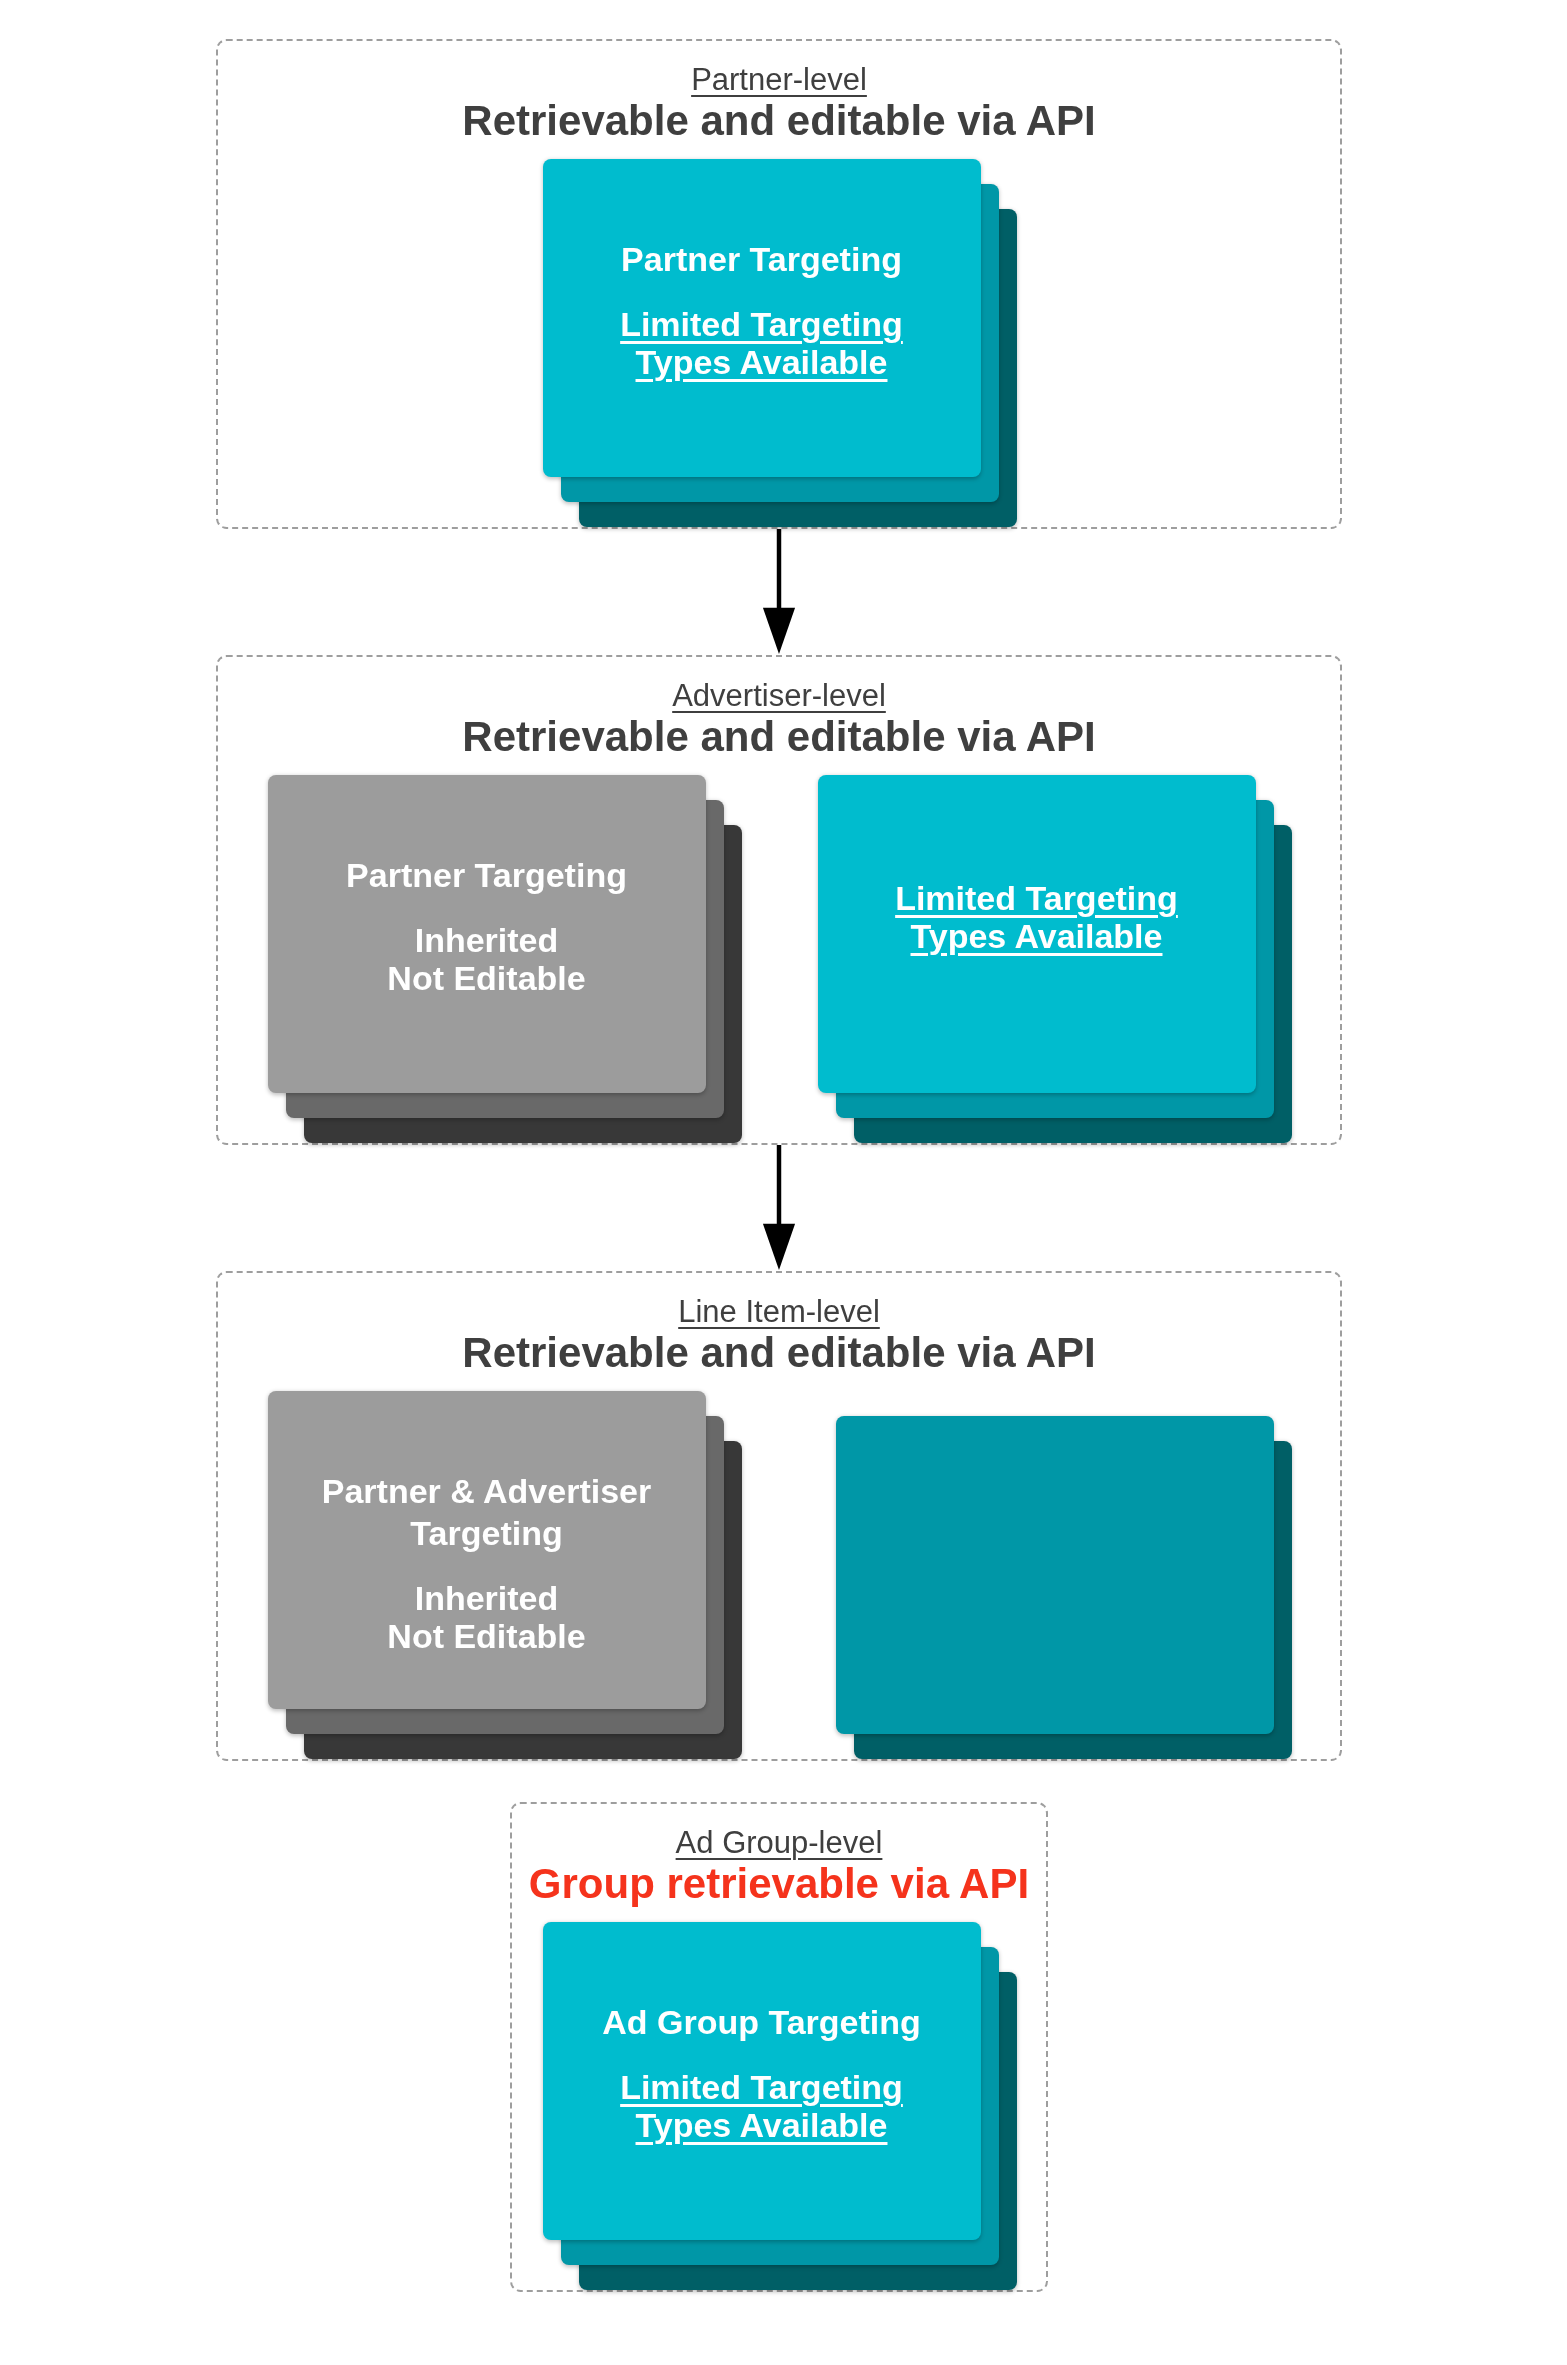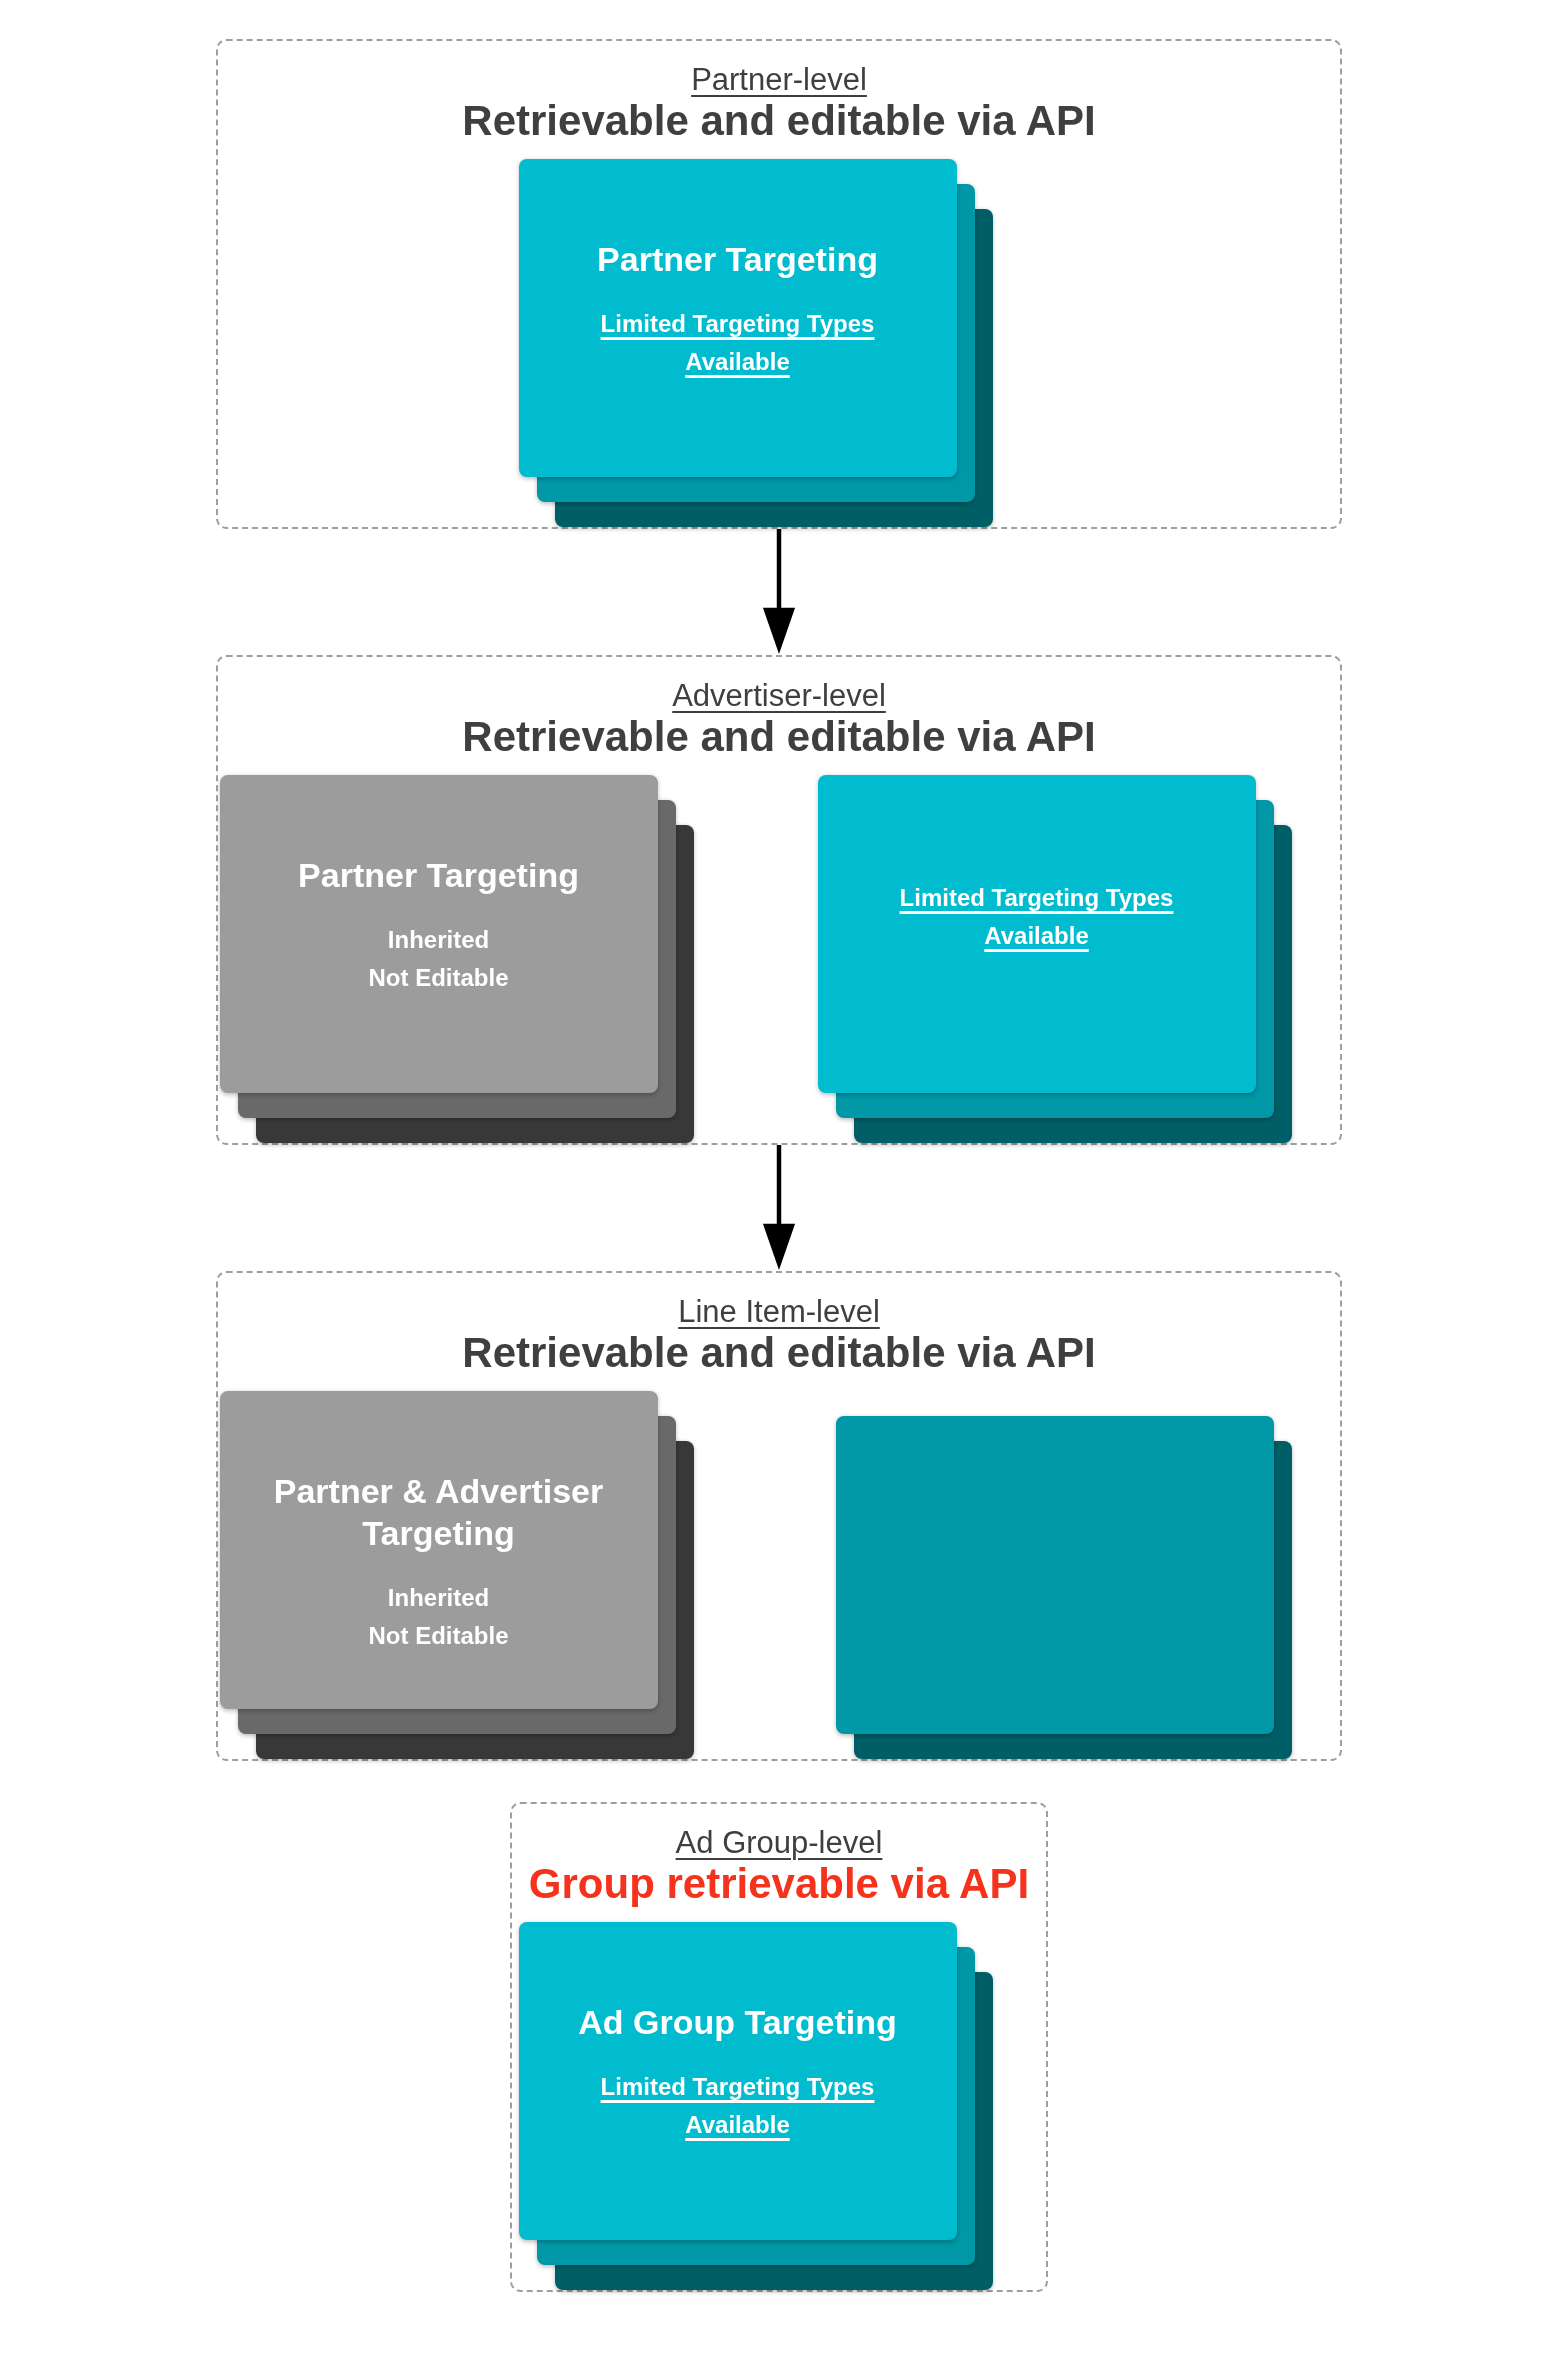--- a/index.html
+++ b/index.html
@@ -55,21 +55,20 @@
   .cards {
     display: flex;
     justify-content: center;
     gap: 77px;
     margin-top: 18px;
   }
   .stack {
     position: relative;
     width: 473px;
     height: 368px;
-    padding-left: 48px;
   }
   .layer, .card {
     position: absolute;
     width: 438px;
     height: 318px;
     border-radius: 8px;
     box-shadow: 0 1.8px 4.5px rgba(0,0,0,0.25);
   }
   .layer.back  { left: 36px; top: 50px; }
   .layer.mid   { left: 18px; top: 25px; }
@@ -88,21 +87,21 @@
     color: var(--card-text, #ffffff);
   }
   .card-title {
     font-size: 34px;
     font-weight: bold;
     line-height: 42px;
     max-width: 398px;
     margin: 0 auto;
   }
   .card-sub {
-    font-size: 24px;
+    font-size: 34px;
     font-weight: bold;
     line-height: 38px;
     margin-top: 25px;
   }
   .card-sub.u {
     text-decoration: underline;
     text-underline-offset: 5.4px;
     text-decoration-thickness: 2.7px;
     max-width: 332px;
     margin-left: auto;

